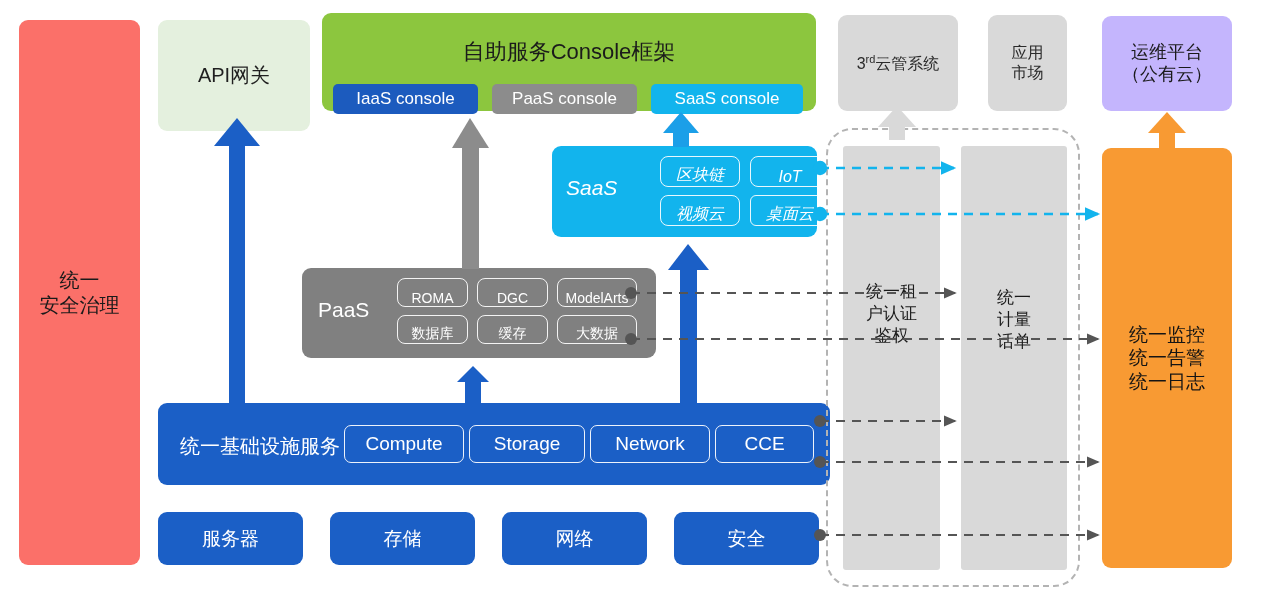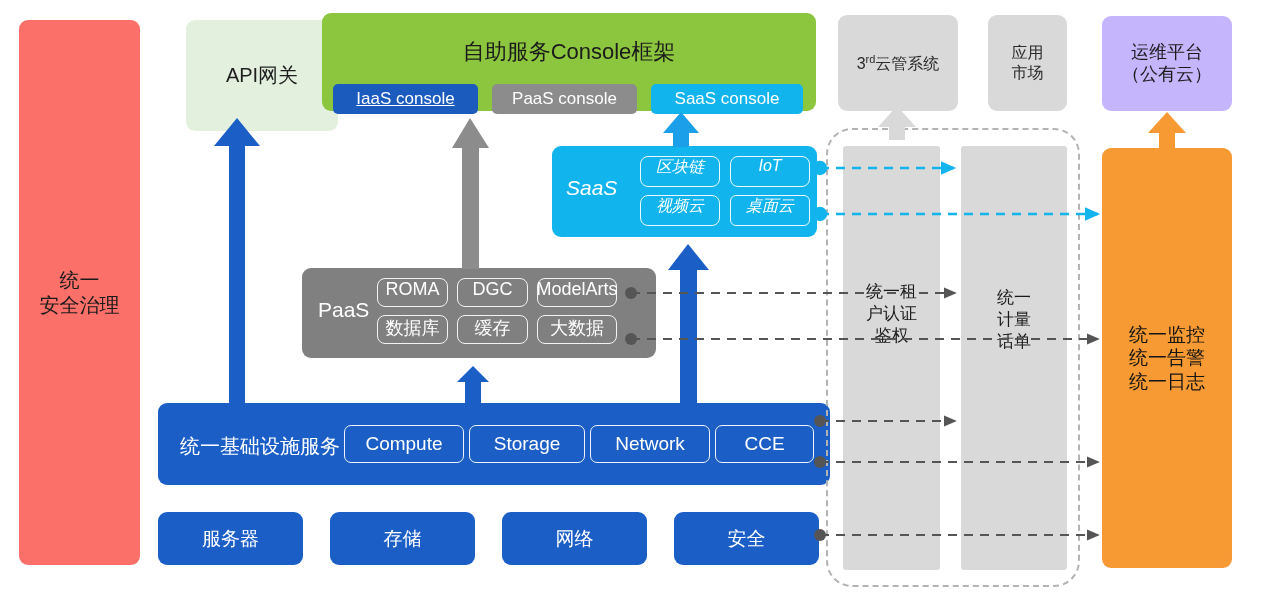--- a/index.html
+++ b/index.html
@@ -12,36 +12,36 @@
 
   
   .sec-panel{background:#FB7069;color:#1a1a1a;font-size:20px;}
   .apigw{background:#E4F0DE;color:#1f1f1f;font-size:20px;}
   .console-frame{background:#8CC63E;}
   .console-title{position:absolute;left:0;right:0;top:24px;text-align:center;
        font-size:22px;color:#1b1b1b;}
   .console-chip{position:absolute;top:71px;height:30px;border-radius:5px;
        display:flex;align-items:center;justify-content:center;
        font-size:17px;color:#ffffff;}
-  .chip-iaas{background:#1C5BBE;text-decoration:underline;}
+  .chip-iaas{background:#1C5BBE;}
   .chip-paas{background:#8C8C8C;}
   .chip-saas{background:#12B4ED;text-align:right;}
 
   .grey-top{background:#D9D9D9;color:#2b2b2b;font-size:16px;}
   .ops{background:#c4b5fd;color:#1a1a1a;font-size:18px;}
   .ops-right{background:#F89A33;color:#141414;font-size:19px;}
 
   
   .saas{background:#12B4ED;font-style:italic;}
   .paas{background:#808080;}
   .svc-label{position:absolute;color:#ffffff;font-size:21px;}
   .svc-chip{position:absolute;box-sizing:border-box;border:1.6px solid rgba(255,255,255,.9);
-       border-radius:8px;display:flex;align-items:flex-start;justify-content:center;
-       color:#ffffff;font-size:16px;}
-  .paas .svc-chip{font-size:18px;}
+       border-radius:8px;display:flex;align-items:flex-end;justify-content:center;
+       color:#ffffff;font-size:16px;margin-left:20px;}
+  .paas .svc-chip{font-size:14px;}
 
   
   .infra{background:#1B5FC6;}
   .infra-label{position:absolute;left:22px;top:30px;color:#fff;font-size:20px;}
   .infra-chip{position:absolute;top:22px;height:38px;box-sizing:border-box;
        border:1.6px solid rgba(255,255,255,.92);border-radius:7px;
        display:flex;align-items:center;justify-content:center;color:#fff;font-size:19px;}
   .hw{background:#1B5FC6;color:#ffffff;font-size:19px;}
 
   
@@ -57,21 +57,21 @@
 </head>
 <body>
 
 <div id="stage">
 
   <div class="box rnd sec-panel" style="left:19px;top:20px;width:121px;height:545px;flex-direction:column;">
     <span>统一</span>
     <span>安全治理</span>
   </div>
 
-  <div class="box rnd apigw" style="left:158px;top:20px;width:152px;height:111px;margin-left:28px;">
+  <div class="box rnd apigw" style="left:158px;top:20px;width:152px;height:111px;">
     <span>API网关</span>
   </div>
 
   <div class="rnd console-frame" style="position:absolute;left:322px;top:13px;width:494px;height:98px;">
     <div class="console-title">自助服务Console框架</div>
     <div class="console-chip chip-iaas" style="left:11px;width:145px;">
       <span>IaaS console</span>
     </div>
     <div class="console-chip chip-paas" style="left:170px;width:145px;">
       <span>PaaS console</span>

